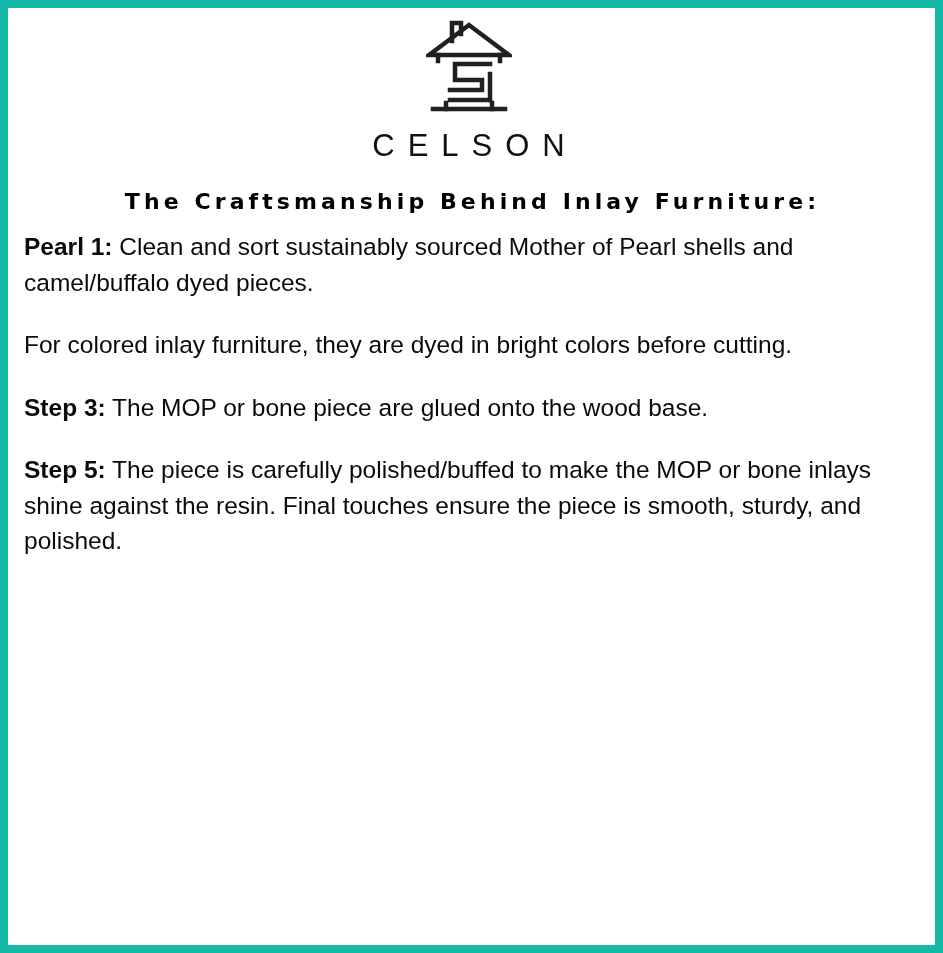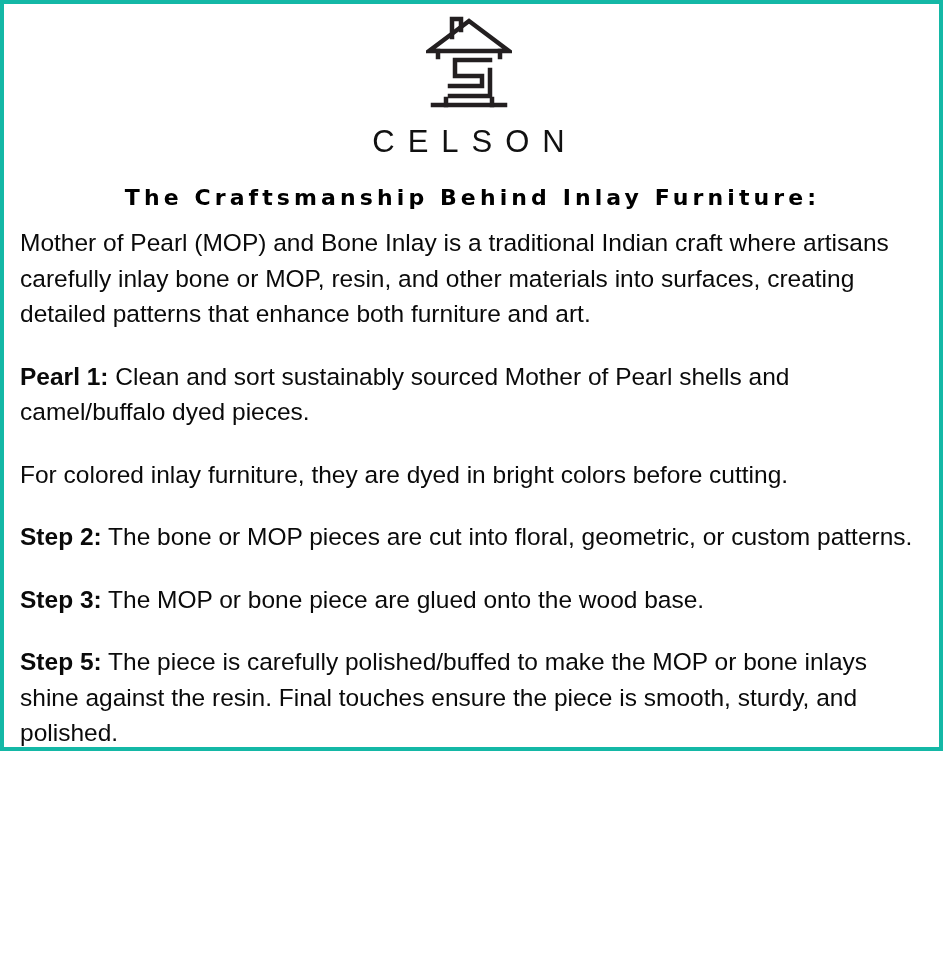--- a/index.html
+++ b/index.html
@@ -7,24 +7,24 @@
     padding: 0;
     background: #ffffff;
   }
   body {
     font-family: "Liberation Sans", sans-serif;
   }
 
   .page {
     position: relative;
     width: 943px;
-    height: 751px;
+    height: 953px;
     box-sizing: border-box;
     background: #ffffff;
-    border: 4px solid #14b8a6;
+    border: 8px solid #14b8a6;
     overflow: hidden;
   }
 
   .inner {
     box-sizing: border-box;
     width: 100%;
     height: 100%;
     padding: 4px 14px 0 8px;
   }
 
@@ -108,27 +108,25 @@
           <path d="M40 170 L40 182"></path>
           <path d="M132 170 L132 182"></path>
         </g>
       </svg>
       <div class="wordmark">CELSON</div>
     </div>
 
     <h1 class="heading">The Craftsmanship Behind Inlay Furniture:</h1>
 
     <div class="body-copy">
-      <p class="para"><span class="lead"></span><span>Mother of Pearl (MOP) and Bone Inlay is a traditional Indian craft where artisans carefully inlay bone or MOP, resin, and other materials into surfaces, creating detailed patterns that enhance both furniture and art.</span></p>
 
       <p class="para"><span class="lead">Pearl 1:</span><span> Clean and sort sustainably sourced Mother of Pearl shells and camel/buffalo dyed pieces.</span></p>
 
       <p class="para"><span class="lead"></span><span>For colored inlay furniture, they are dyed in bright colors before cutting.</span></p>
 
-      <p class="para"><span class="lead">Step 2:</span><span> The bone or MOP pieces are cut into floral, geometric, or custom patterns.</span></p>
 
       <p class="para"><span class="lead">Step 3:</span><span> The MOP or bone piece are glued onto the wood base.</span></p>
 
 
       <p class="para"><span class="lead">Step 5:</span><span> The piece is carefully polished/buffed to make the MOP or bone inlays shine against the resin. Final touches ensure the piece is smooth, sturdy, and polished.</span></p>
     </div>
 
   </div>
 </div>
 

